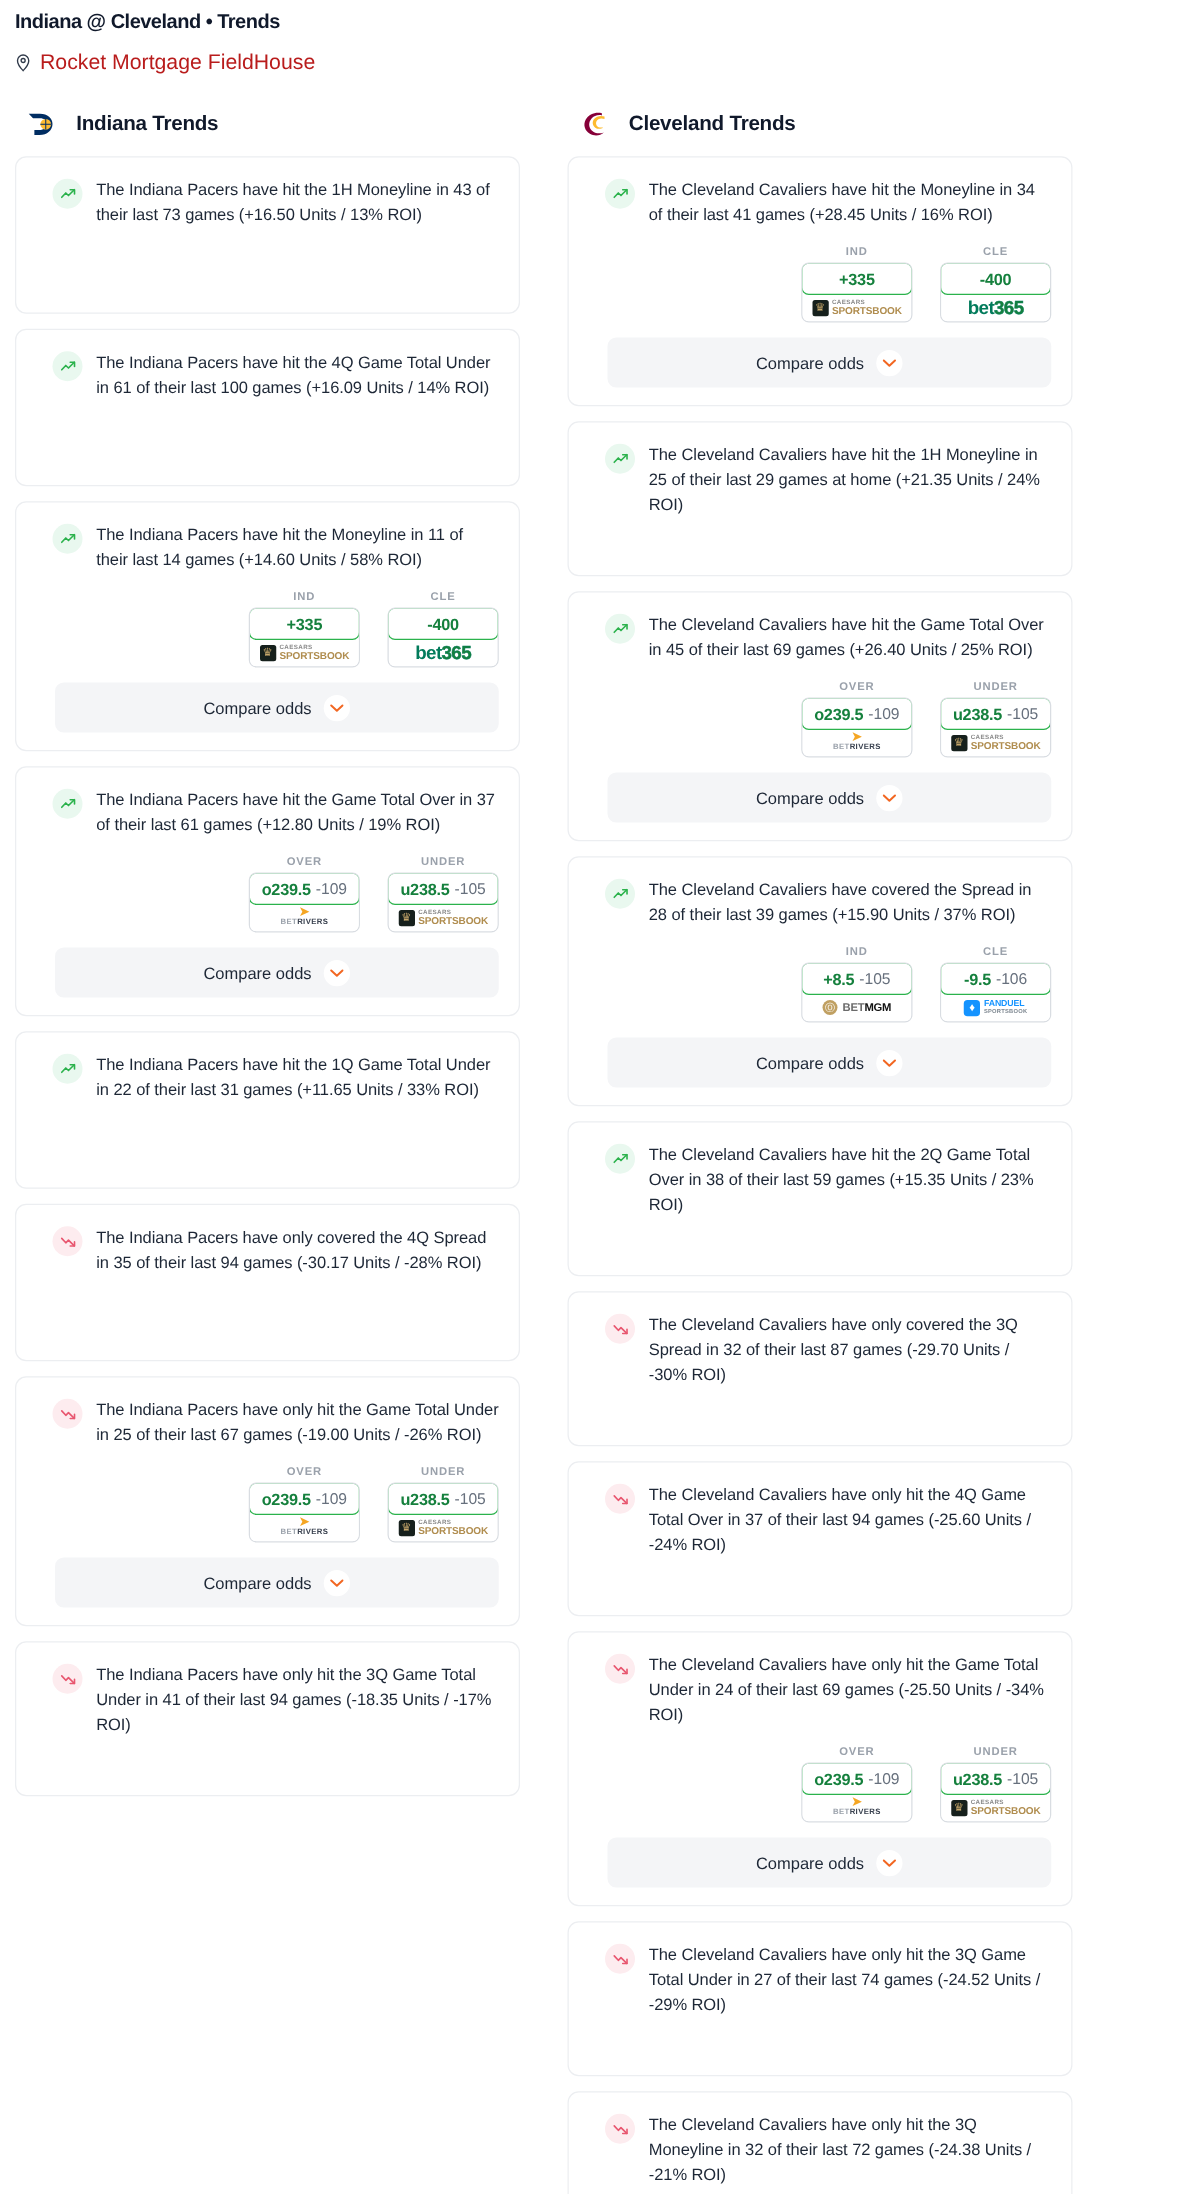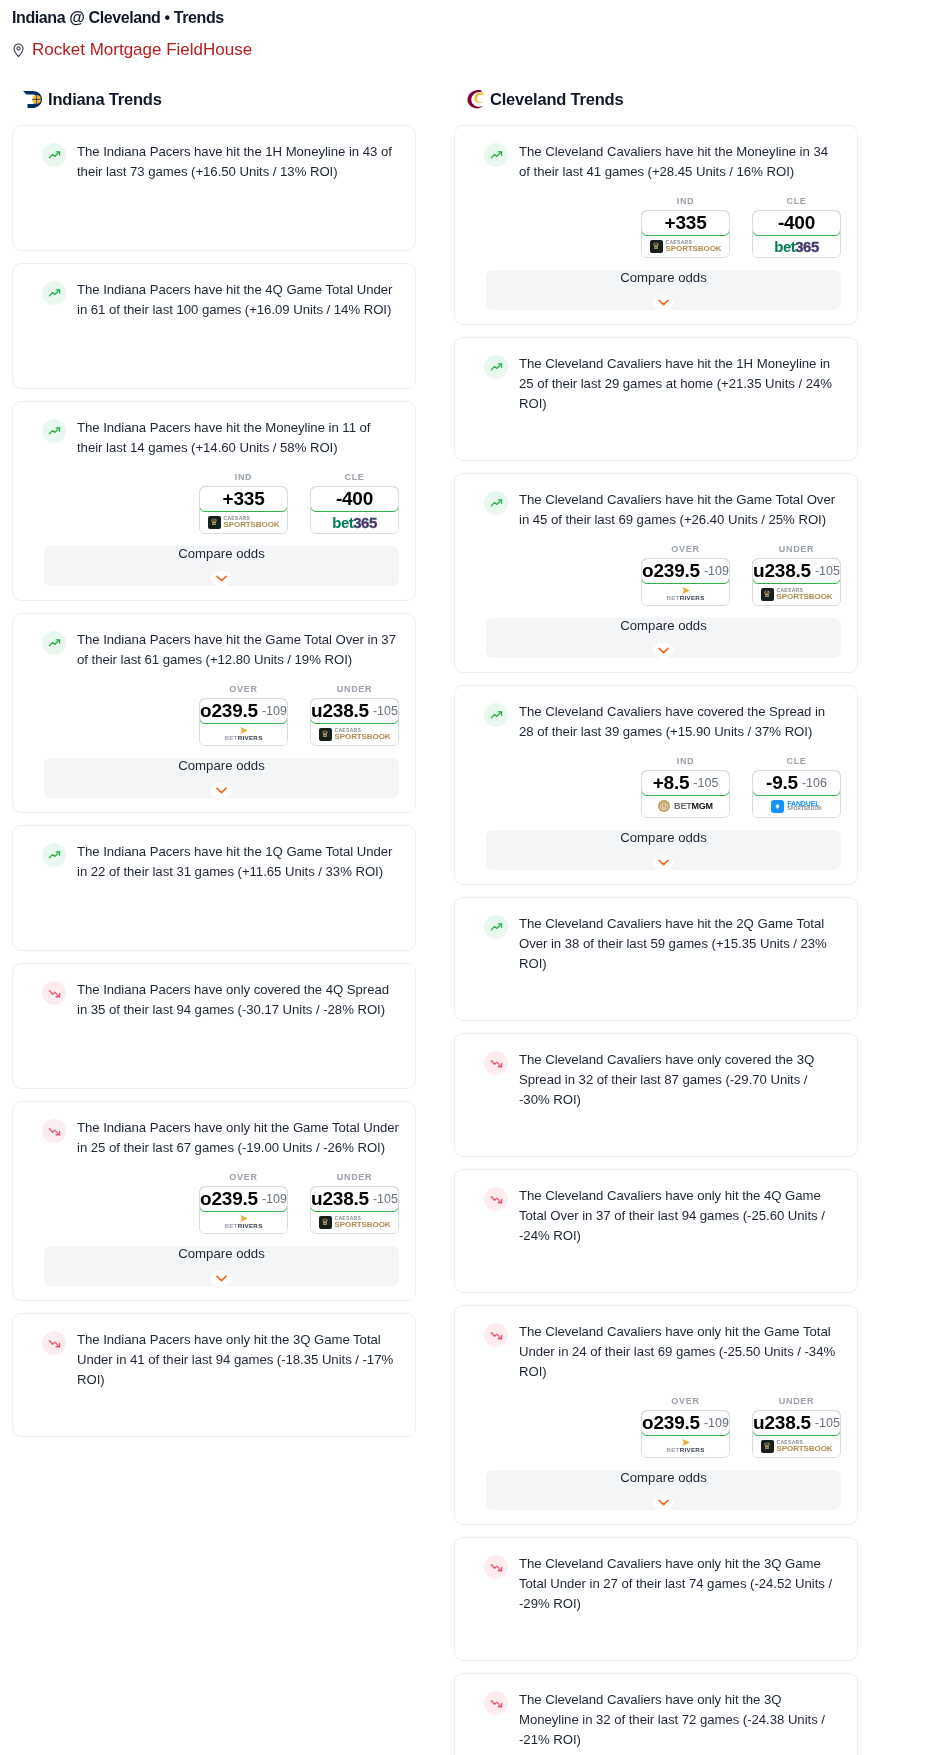--- a/index.html
+++ b/index.html
@@ -36,21 +36,21 @@
     gap: 38px;
     padding: 0 12px;
     margin-top: 28px;
     align-items: flex-start;
   }
   .col { width: 404px; flex: 0 0 404px; }
 
   .col-head {
     display: flex;
     align-items: center;
-    gap: 3px;
+    gap: 16px;
     padding-left: 10px;
     margin-bottom: 14px;
   }
   .col-head .team-logo { width: 23px; height: 23px; flex: 0 0 23px; }
   .col-head .title {
     font-size: 16.5px;
     font-weight: 700;
     color: #10192b;
     letter-spacing: -0.2px;
   }
@@ -117,23 +117,23 @@
     height: 26px;
     display: flex;
     align-items: center;
     justify-content: center;
     gap: 4px;
     position: relative;
     z-index: 2;
     margin: -1px;
   }
   .odds-price .main {
-    font-size: 19px;
+    font-size: 13px;
     font-weight: 700;
-    color: #000000;
+    color: #15803d;
     letter-spacing: -0.2px;
   }
   .odds-price .vig {
     font-size: 12.5px;
     font-weight: 400;
     color: #67707d;
   }
   .book-strip {
     height: 22px;
     display: flex;
@@ -150,21 +150,21 @@
     background: #16201c;
     display: flex; align-items: center; justify-content: center;
   }
   .bk-caesars .shield span { color: #c5a66a; font-size: 9px; line-height: 1; }
   .bk-caesars .txt { line-height: 1; text-align: left; }
   .bk-caesars .t1 { font-size: 5px; color: #8a8a8a; letter-spacing: 0.3px; font-weight: 700; display:block; }
   .bk-caesars .t2 { font-size: 8px; color: #b08d4f; letter-spacing: -0.1px; font-weight: 700; display:block; }
 
   .bk-bet365 { font-size: 15px; font-weight: 700; letter-spacing: -0.5px; }
   .bk-bet365 .b-bet { color: #027b5b; }
-  .bk-bet365 .b-365 { color: #701a75; -webkit-text-stroke: 0.4px #027b5b; }
+  .bk-bet365 .b-365 { color: #15803d; -webkit-text-stroke: 0.4px #027b5b; }
 
   .bk-betrivers { flex-direction: column; gap: 0px; line-height: 1; }
   .bk-betrivers .swoosh { font-size: 11px; color: #f5a623; line-height: 9px; }
   .bk-betrivers .nm { font-size: 6.2px; font-weight: 700; letter-spacing: 0.3px; }
   .bk-betrivers .nm .g { color: #9aa1ab; }
   .bk-betrivers .nm .d { color: #3a4250; }
 
   .bk-betmgm { gap: 4px; }
   .bk-betmgm .lion {
     width: 12px; height: 12px; border-radius: 50%;
@@ -189,21 +189,20 @@
   .compare {
     margin: 0 16px 12px 16px;
     background: #f4f5f7;
     border-radius: 7px;
     height: 40px;
     display: flex;
     align-items: center;
     justify-content: center;
     gap: 10px;
     cursor: pointer;
-    flex-direction: column;
   }
   .compare .lbl { font-size: 13.2px; color: #1d2736; }
   .compare .chev {
     width: 21px; height: 21px; border-radius: 50%;
     background: #fff;
     display: flex; align-items: center; justify-content: center;
   }
   .compare .chev svg { display: block; }
 </style>
 </head>

